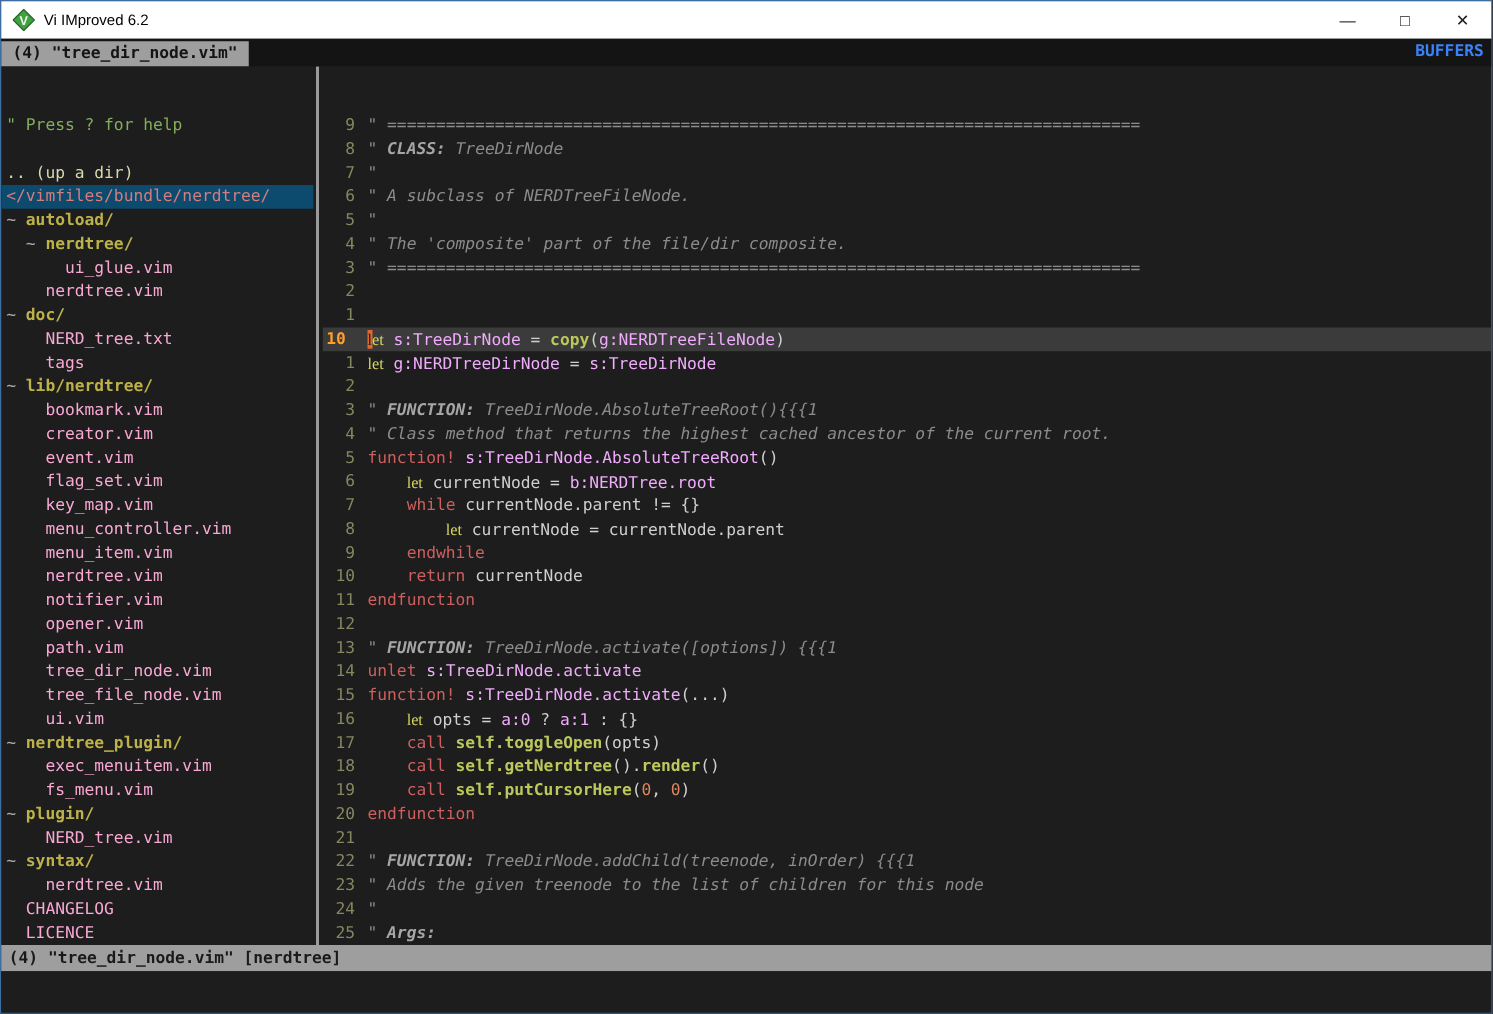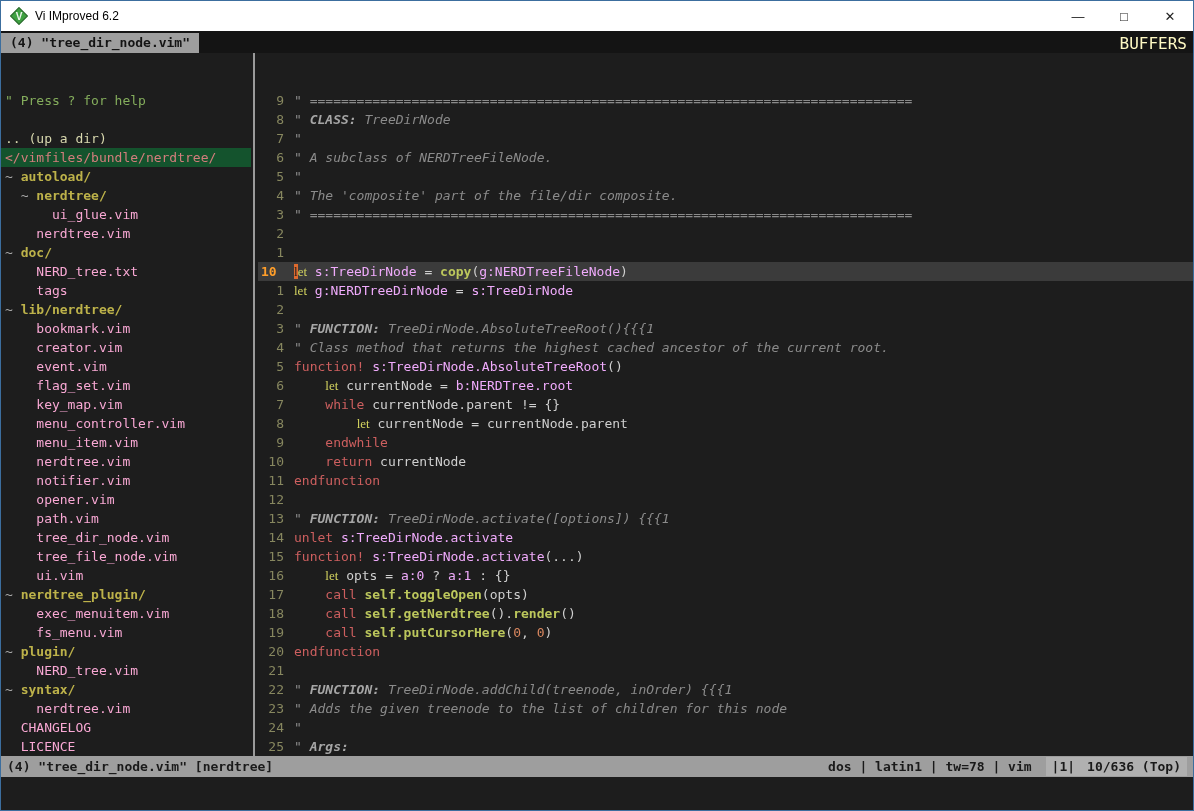--- a/index.html
+++ b/index.html
@@ -10,29 +10,29 @@
   .titlebar { flex:0 0 30px; background:#ffffff; display:flex; align-items:center; }
   .title-icon { width:18px; height:18px; margin:0 7px 0 9px; }
   .title-text { font-family:"Liberation Sans", sans-serif; font-size:12px; color:#000; }
   .controls { margin-left:auto; display:flex; height:100%; }
   .ctrl { width:46px; height:100%; display:flex; align-items:center; justify-content:center;
           font-family:"Liberation Sans", sans-serif; font-size:13px; color:#222; cursor:default; }
 
   
   .tabbar { flex:0 0 22px; background:#141414; display:flex; align-items:flex-end; position:relative; }
   .tab { background:#9e9e9e; color:#141414; font-size:13px; font-weight:bold; padding:1px 9px 2px 9px; line-height:17px; }
-  .buffers { position:absolute; right:6px; top:3px; color:#fef9c3; font-weight:normal; font-size:16px; }
+  .buffers { position:absolute; right:6px; top:3px; color:#3b82f6; font-weight:bold; font-size:13px; }
 
   
   .content { flex:0 0 703px; display:flex; overflow:hidden; font-size:13px; line-height:19px; }
   .sidebar { flex:0 0 250px; overflow:hidden; padding-left:4px; white-space:pre; }
   .tree-row { height:19px; white-space:pre; }
   .t-help { color:#84ad5c; }
   .t-updir { color:#d8d8ae; }
-  .t-root { display:inline-block; width:250px; margin-left:-4px; padding-left:4px; background:#14532d; color:#d47d7d; }
+  .t-root { display:inline-block; width:250px; margin-left:-4px; padding-left:4px; background:#0c4a6e; color:#d47d7d; }
   .t-dir-prefix { color:#a8a8a8; }
   .t-dir-name { color:#bdb24a; font-weight:bold; }
   .t-file { color:#f9a8d4; }
   .t-blank { color:#1d1d1d; }
 
   .separator { flex:0 0 7px; background:linear-gradient(to right,#1d1d1d 2px,#9a9a9a 2px,#9a9a9a 4px,#1d1d1d 4px); }
 
   .main { flex:1 1 auto; overflow:hidden; white-space:pre; }
   .code-line { display:flex; height:19px; }
   .code-line.current { background:#3b3b3b; }
@@ -87,24 +87,17 @@
     </div>
     <div class="separator"></div>
     <div class="main">
       <div id="code"><div class="code-line"><span class="lnum">9</span><span class="code-text"><span class="tok-comment">" =============================================================================</span></span></div><div class="code-line"><span class="lnum">8</span><span class="code-text"><span class="tok-comment">" <b>CLASS:</b> TreeDirNode</span></span></div><div class="code-line"><span class="lnum">7</span><span class="code-text"><span class="tok-comment">"</span></span></div><div class="code-line"><span class="lnum">6</span><span class="code-text"><span class="tok-comment">" A subclass of NERDTreeFileNode.</span></span></div><div class="code-line"><span class="lnum">5</span><span class="code-text"><span class="tok-comment">"</span></span></div><div class="code-line"><span class="lnum">4</span><span class="code-text"><span class="tok-comment">" The 'composite' part of the file/dir composite.</span></span></div><div class="code-line"><span class="lnum">3</span><span class="code-text"><span class="tok-comment">" =============================================================================</span></span></div><div class="code-line"><span class="lnum">2</span><span class="code-text"></span></div><div class="code-line"><span class="lnum">1</span><span class="code-text"></span></div><div class="code-line current"><span class="lnum">10</span><span class="code-text"><span class="tok-let"><span class="cursor">l</span>et</span> <span class="tok-scope">s:TreeDirNode</span> = <span class="tok-func">copy</span>(<span class="tok-scope">g:NERDTreeFileNode</span>)</span></div><div class="code-line"><span class="lnum">1</span><span class="code-text"><span class="tok-let">let</span> <span class="tok-scope">g:NERDTreeDirNode</span> = <span class="tok-scope">s:TreeDirNode</span></span></div><div class="code-line"><span class="lnum">2</span><span class="code-text"></span></div><div class="code-line"><span class="lnum">3</span><span class="code-text"><span class="tok-comment">" <b>FUNCTION:</b> TreeDirNode.AbsoluteTreeRoot(){{{1</span></span></div><div class="code-line"><span class="lnum">4</span><span class="code-text"><span class="tok-comment">" Class method that returns the highest cached ancestor of the current root.</span></span></div><div class="code-line"><span class="lnum">5</span><span class="code-text"><span class="tok-stmt">function!</span> <span class="tok-scope">s:TreeDirNode.AbsoluteTreeRoot</span>()</span></div><div class="code-line"><span class="lnum">6</span><span class="code-text">    <span class="tok-let">let</span> currentNode = <span class="tok-scope">b:NERDTree.root</span></span></div><div class="code-line"><span class="lnum">7</span><span class="code-text">    <span class="tok-stmt">while</span> currentNode.parent != {}</span></div><div class="code-line"><span class="lnum">8</span><span class="code-text">        <span class="tok-let">let</span> currentNode = currentNode.parent</span></div><div class="code-line"><span class="lnum">9</span><span class="code-text">    <span class="tok-stmt">endwhile</span></span></div><div class="code-line"><span class="lnum">10</span><span class="code-text">    <span class="tok-stmt">return</span> currentNode</span></div><div class="code-line"><span class="lnum">11</span><span class="code-text"><span class="tok-stmt">endfunction</span></span></div><div class="code-line"><span class="lnum">12</span><span class="code-text"></span></div><div class="code-line"><span class="lnum">13</span><span class="code-text"><span class="tok-comment">" <b>FUNCTION:</b> TreeDirNode.activate([options]) {{{1</span></span></div><div class="code-line"><span class="lnum">14</span><span class="code-text"><span class="tok-stmt">unlet</span> <span class="tok-scope">s:TreeDirNode.activate</span></span></div><div class="code-line"><span class="lnum">15</span><span class="code-text"><span class="tok-stmt">function!</span> <span class="tok-scope">s:TreeDirNode.activate</span>(...)</span></div><div class="code-line"><span class="lnum">16</span><span class="code-text">    <span class="tok-let">let</span> opts = <span class="tok-scope">a:0</span> ? <span class="tok-scope">a:1</span> : {}</span></div><div class="code-line"><span class="lnum">17</span><span class="code-text">    <span class="tok-stmt">call</span> <span class="tok-func">self.toggleOpen</span>(opts)</span></div><div class="code-line"><span class="lnum">18</span><span class="code-text">    <span class="tok-stmt">call</span> <span class="tok-func">self.getNerdtree</span>().<span class="tok-func">render</span>()</span></div><div class="code-line"><span class="lnum">19</span><span class="code-text">    <span class="tok-stmt">call</span> <span class="tok-func">self.putCursorHere</span>(<span class="tok-num">0</span>, <span class="tok-num">0</span>)</span></div><div class="code-line"><span class="lnum">20</span><span class="code-text"><span class="tok-stmt">endfunction</span></span></div><div class="code-line"><span class="lnum">21</span><span class="code-text"></span></div><div class="code-line"><span class="lnum">22</span><span class="code-text"><span class="tok-comment">" <b>FUNCTION:</b> TreeDirNode.addChild(treenode, inOrder) {{{1</span></span></div><div class="code-line"><span class="lnum">23</span><span class="code-text"><span class="tok-comment">" Adds the given treenode to the list of children for this node</span></span></div><div class="code-line"><span class="lnum">24</span><span class="code-text"><span class="tok-comment">"</span></span></div><div class="code-line"><span class="lnum">25</span><span class="code-text"><span class="tok-comment">" <b>Args:</b></span></span></div></div>
     </div>
   </div>
 
   <div class="statusbar">
     <div class="status-main">
       <span>(4) "tree_dir_node.vim" [nerdtree]</span>
-      <div class="status-right">
-        <span>dos | latin1 | tw=78 | vim</span>
-        <span class="status-pos-group">
-          <span>|1|</span>
-          <span>10/636 (Top)</span>
-        </span>
-      </div>
     </div>
   </div>
 
   <div class="cmdline"></div>
 </div>
 
 </body></html>

